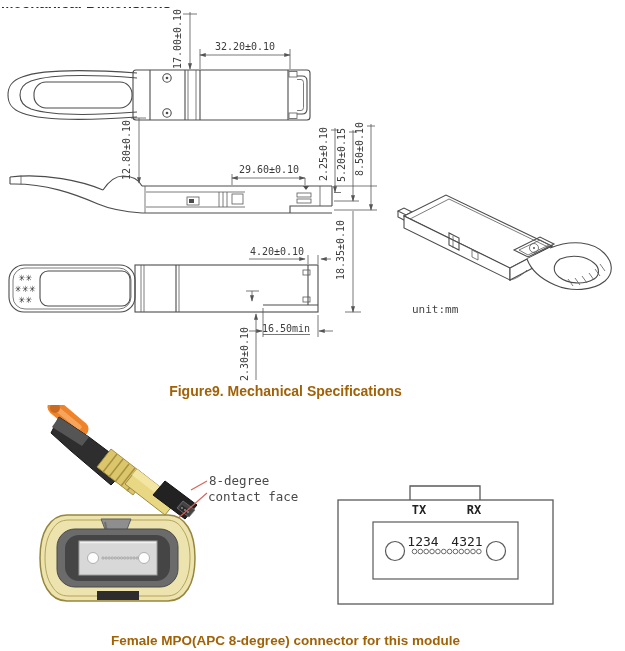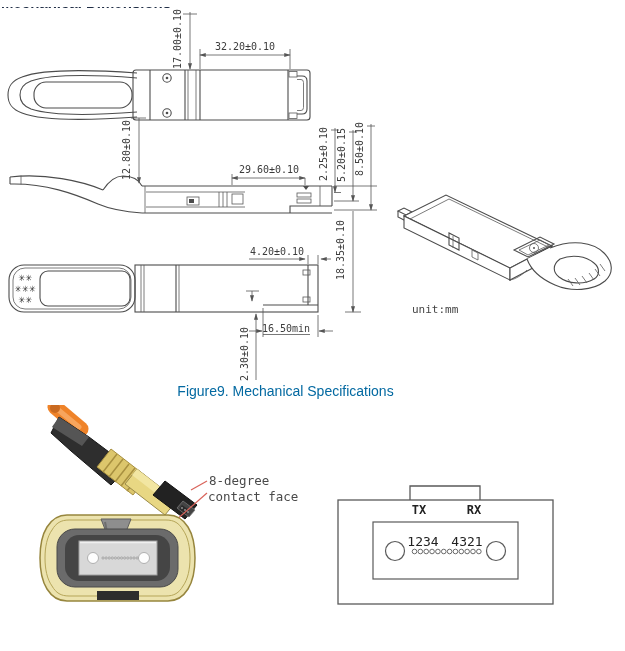--- a/index.html
+++ b/index.html
@@ -1,20 +1,20 @@
 <!DOCTYPE html>
 <html><head>
 <meta charset="utf-8">
 <style>
   html,body{margin:0;padding:0;background:#fff;}
   #page{position:relative;width:625px;height:651px;background:#fff;overflow:hidden;
         font-family:"Liberation Sans",sans-serif;margin-top:7px;}
   #heading-clip{position:absolute;left:1px;top:0;width:240px;height:4px;overflow:hidden;}
   #heading-clip span{display:block;margin-top:-13px;font-size:15px;font-weight:bold;color:#1f2d45;}
-  .caption{position:absolute;left:0;width:571px;text-align:center;font-weight:normal;color:#0369a1;}
+  .caption{position:absolute;left:0;width:571px;text-align:center;font-weight:bold;color:#a16207;}
   #fig-caption{top:376px;font-size:14px;}
   #conn-caption{top:626px;font-size:13.5px;}
   svg{position:absolute;}
   .ln{stroke:#4c4c4c;stroke-width:1.1;fill:none;}
   .lnf{stroke:#4c4c4c;stroke-width:1.1;fill:#fff;}
   .lnthin{stroke:#5a5a5a;stroke-width:0.8;fill:none;}
   .dim{stroke:#555;stroke-width:0.8;fill:none;}
   .dimtxt{font-family:"DejaVu Sans Mono",monospace;font-size:10px;fill:#3c3c3c;}
   .cadtxt{font-family:"DejaVu Sans Mono",monospace;font-size:11px;fill:#444;}
   .anntxt{font-family:"DejaVu Sans Mono",monospace;font-size:12.5px;fill:#4a4a4a;}
@@ -260,14 +260,15 @@
         <circle cx="110.75" cy="74.5" r="2.3"></circle>
       <circle cx="116.6" cy="74.5" r="2.3"></circle>
         <circle cx="122.45" cy="74.5" r="2.3"></circle>
         <circle cx="128.3" cy="74.5" r="2.3"></circle>
       <circle cx="134.15" cy="74.5" r="2.3"></circle>
         <circle cx="140" cy="74.5" r="2.3"></circle>
         <circle cx="145.85" cy="74.5" r="2.3"></circle>
     </g>
   </svg>
 
+  <div class="caption" id="conn-caption">Female MPO(APC 8-degree) connector for this module</div>
 
 </div>
 
 </body></html>

